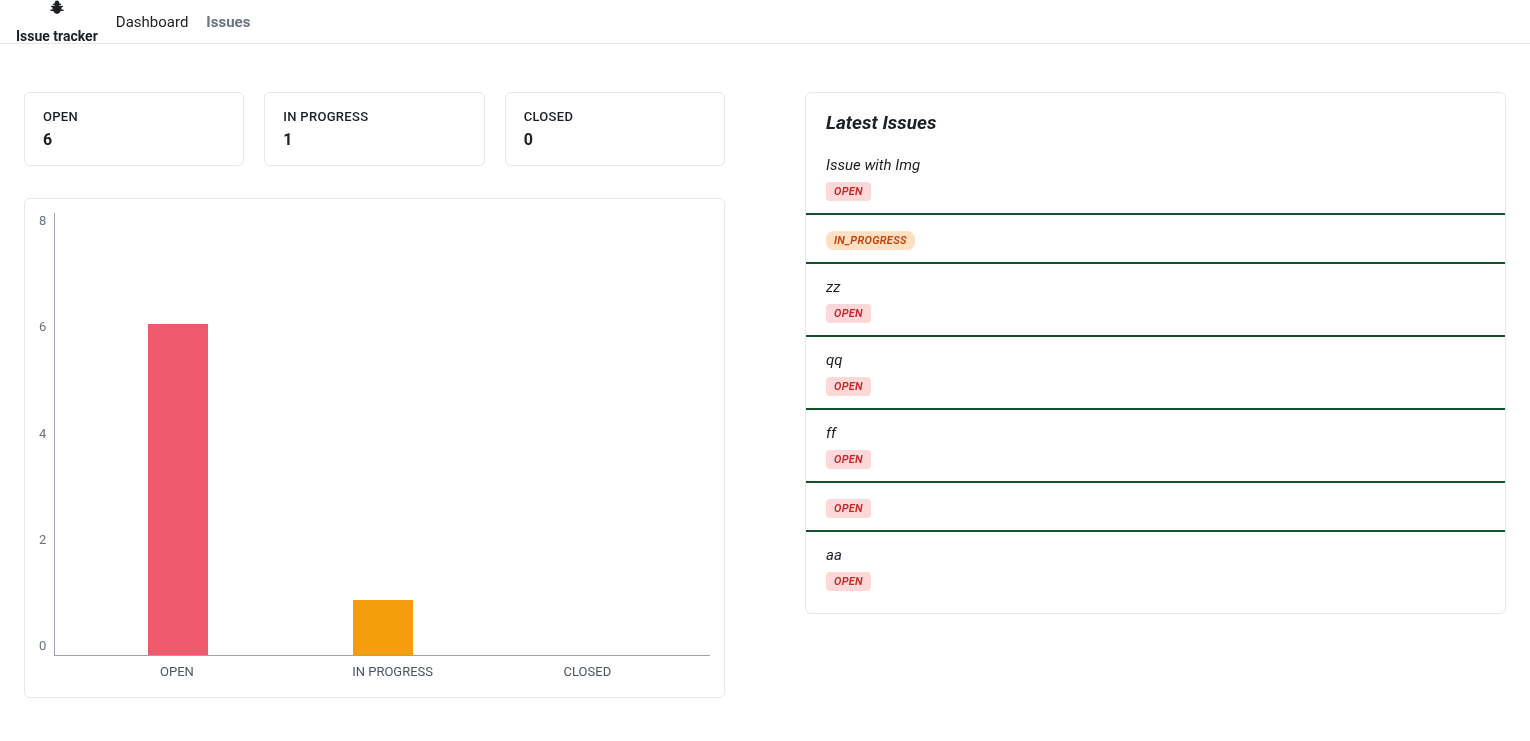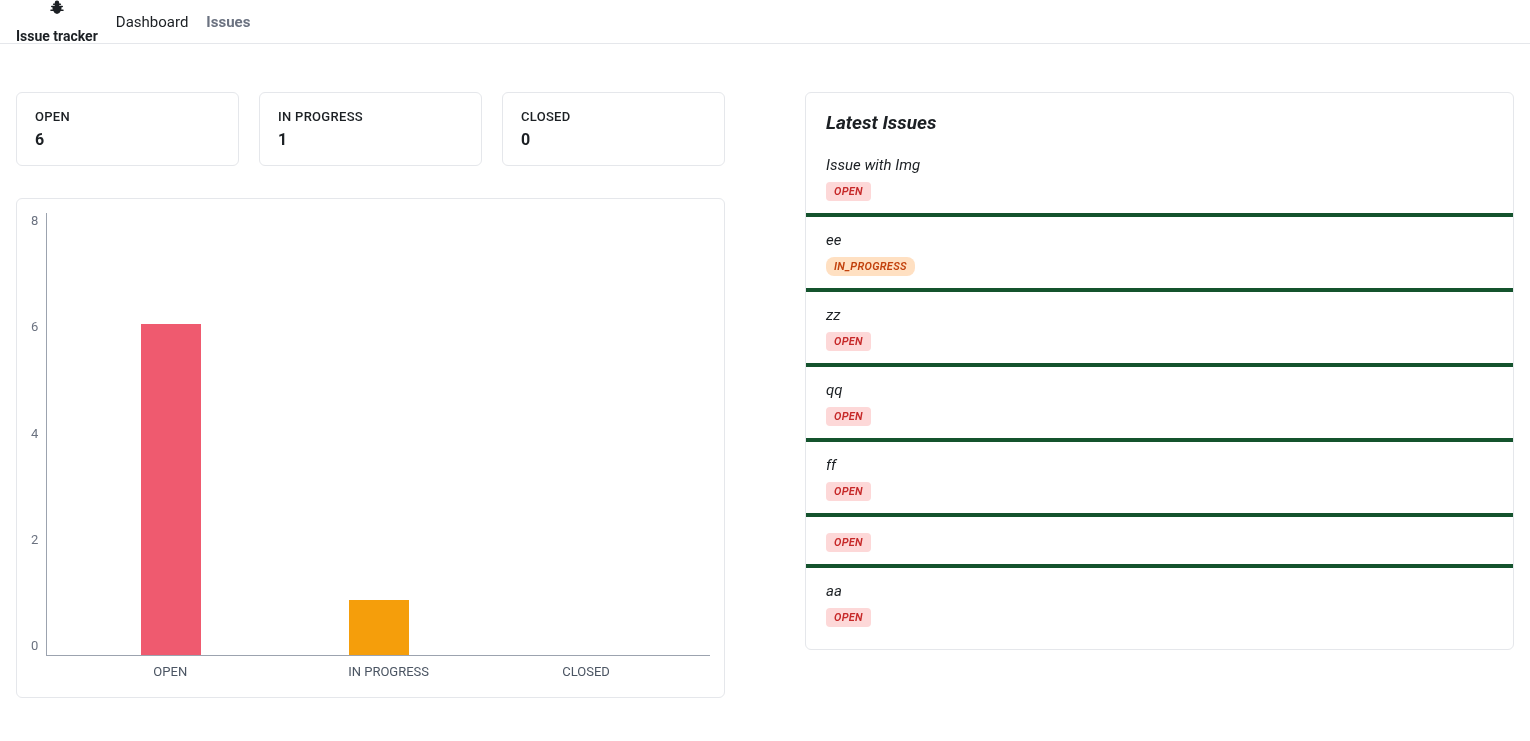--- a/index.html
+++ b/index.html
@@ -8,21 +8,21 @@
     
     .navbar { display: flex; align-items: center; padding: 0 16px; height: 44px; border-bottom: 1px solid #e5e7eb; gap: 18px; }
     .brand { display: flex; align-items: center; gap: 8px; font-weight: 700; font-size: 14px; flex-direction: column; }
     .brand svg { width: 18px; height: 18px; }
     .nav-links { display: flex; gap: 18px; font-size: 15px; }
     .nav-link { color: #1c2024; text-decoration: none; cursor: pointer; }
     .nav-link.active { color: #1c2024; }
     .nav-link.inactive { color: #6b7280; font-weight: bold; }
 
     
-    .page { display: grid; grid-template-columns: 1fr 1fr; gap: 80px; padding: 48px 16px 24px; max-width: 1530px; margin: 0 auto; }
+    .page { display: grid; grid-template-columns: 1fr 1fr; gap: 80px; padding: 48px 24px 24px; max-width: 1530px; margin: 0 auto; }
     .left { display: flex; flex-direction: column; gap: 32px; }
 
     
     .stats { display: grid; grid-template-columns: repeat(3, 1fr); gap: 20px; }
     .stat-card { border: 1px solid #e5e7eb; border-radius: 6px; padding: 16px 18px; }
     .stat-label { font-size: 13px; letter-spacing: .3px; color: #1c2024; font-weight: 500; }
     .stat-value { font-size: 16px; font-weight: 700; margin-top: 6px; }
 
     
     .chart-card { border: 1px solid #e5e7eb; border-radius: 6px; padding: 14px 14px 18px; height: 500px; display: flex; }
@@ -34,21 +34,21 @@
     .bar-open { background: #ef5a6f; }
     .bar-inprogress { background: #f59e0b; }
     .bar-closed { background: #22c55e; }
     .x-labels { display: flex; justify-content: space-around; padding: 8px 20px 0; font-size: 13px; color: #4b5563; }
     .x-labels span { text-align: center; width: 60px; white-space: nowrap; }
 
     
     .latest-card { border: 1px solid #e5e7eb; border-radius: 6px; padding: 18px 0 10px; font-style: italic; }
     .latest-title { font-size: 19px; font-weight: 700; padding: 0 20px 8px; }
     .issue-list { list-style: none; }
-    .issue-item { padding: 14px 20px 12px; border-bottom: 4px solid #14532d; }
+    .issue-item { padding: 14px 20px 12px; border-bottom: 2px solid #14532d; }
     .issue-item:last-child { border-bottom: none; }
     .issue-title { font-size: 15px; color: #1c2024; margin-bottom: 6px; }
     .badge { display: inline-block; font-size: 11px; font-weight: 600; letter-spacing: .3px; padding: 3px 8px; border-radius: 4px; }
     .badge-open { background: #fdd8d8; color: #c62828; }
     .badge-in_progress { background: #ffe0c2; color: #c2410c; border-radius: 8px; }
   </style>
 </head>
 <body>
 
 <nav class="navbar">
@@ -108,21 +108,21 @@
       </div>
     </div>
 
   </div>
 
   <div class="right">
     <div class="latest-card">
       <div class="latest-title">Latest Issues</div>
       <ul class="issue-list" id="issue-list">
           <li class="issue-item"><div class="issue-title">Issue with Img</div><span class="badge badge-open">OPEN</span></li>
-          <li class="issue-item"><div class="issue-title">ee</div><span class="badge badge-in_progress">IN_PROGRESS</span></li>
+          <li class="issue-item"><span class="badge badge-in_progress">IN_PROGRESS</span></li>
           <li class="issue-item"><div class="issue-title">zz</div><span class="badge badge-open">OPEN</span></li>
           <li class="issue-item"><div class="issue-title">qq</div><span class="badge badge-open">OPEN</span></li>
           <li class="issue-item"><div class="issue-title">ff</div><span class="badge badge-open">OPEN</span></li>
           <li class="issue-item"><span class="badge badge-open">OPEN</span></li>
           <li class="issue-item"><div class="issue-title">aa</div><span class="badge badge-open">OPEN</span></li>
         </ul>
     </div>
   </div>
 </div>
 

